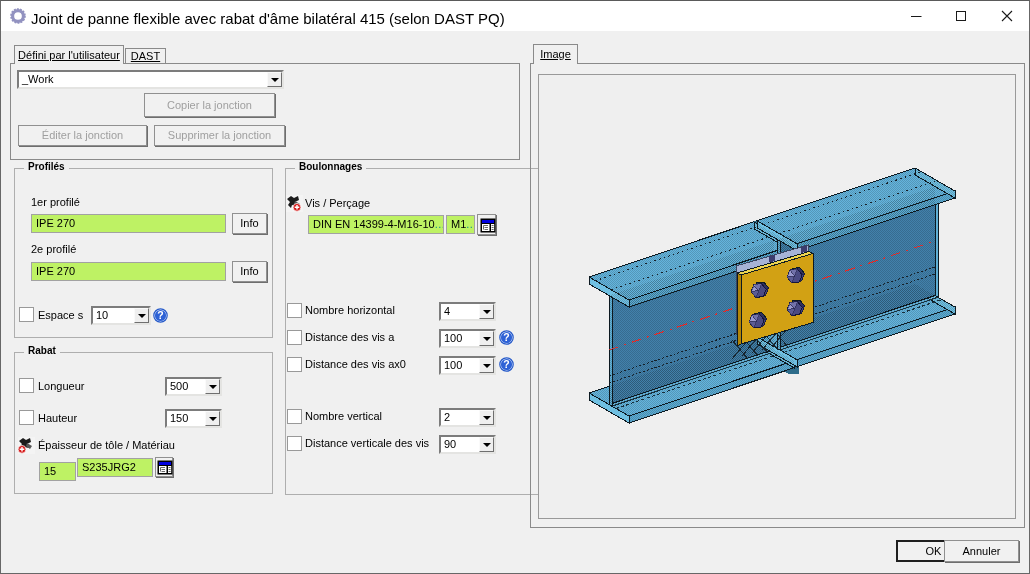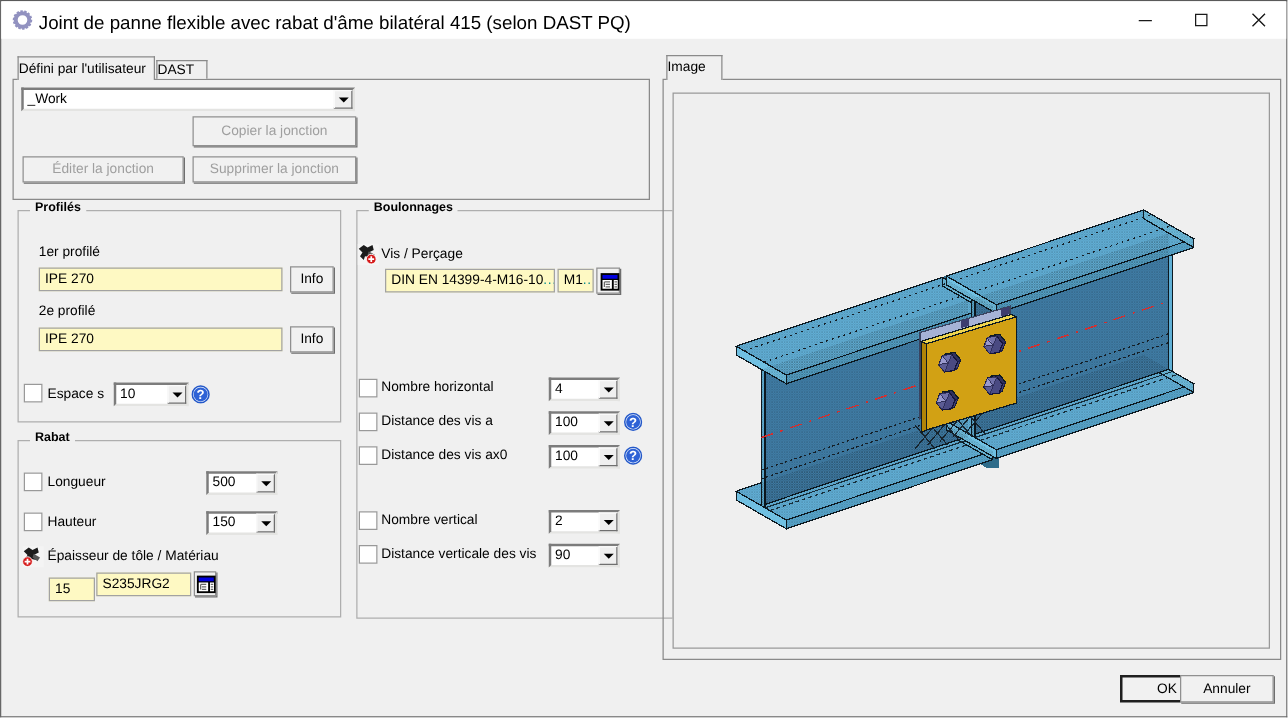--- a/index.html
+++ b/index.html
@@ -10,32 +10,32 @@
 #title .txt { position:absolute; left:30px; top:9px; font-size:15px; }
 #title .ico { position:absolute; left:8px; top:6px; }
 .abs { position:absolute; }
 .lbl { position:absolute; white-space:nowrap; }
 .group { position:absolute; border:1px solid #aeaeae; }
 .legend { position:absolute; top:-8px; left:9px; background:#f0f0f0; padding:0 4px;
           font-weight:bold; font-size:10px; white-space:nowrap; }
 .btn { position:absolute; background:#f1f1f1; border:1px solid #909090;
        box-shadow:1px 1px 0 #6e6e6e; text-align:center; }
 .btn.dis { color:#9f9f9f; }
-.field { position:absolute; background:#fef9c3; border:1px solid #a2a2a2;
+.field { position:absolute; background:#bef264; border:1px solid #a2a2a2;
          padding-left:4px; overflow:hidden; white-space:nowrap; }
 .cb { position:absolute; width:15px; height:15px; background:#fff; border:1px solid #999; }
 .combo { position:absolute; background:#fff;
          border:2px solid; border-color:#7c7c7c #e4e4e2 #e4e4e2 #7c7c7c; }
 .combo .val { position:absolute; left:3px; top:1px; }
 .combo .ab { position:absolute; right:0; top:0; bottom:0; width:15px; background:#efefef;
              border:1px solid; border-color:#fafafa #6f6f6f #6f6f6f #fafafa; }
 .combo .ab:after { content:""; position:absolute; left:3px; top:5px; width:0; height:0;
   border-left:4px solid transparent; border-right:4px solid transparent; border-top:4px solid #000; }
 .tab { position:absolute; background:#f0f0f0; border:1px solid #8a8a8a; border-bottom:none;
-       z-index:3; white-space:nowrap; overflow:hidden; }
+       text-align:center; z-index:3; white-space:nowrap; overflow:hidden;text-decoration:underline; }
 .panel { position:absolute; border:1px solid #8a8a8a; }
 .ibtn { position:absolute; background:#f1f1f1; border:1px solid #909090;
         box-shadow:1px 1px 0 #6e6e6e; }
 .teal { color:#0d8f8f; letter-spacing:0.5px; }
 </style></head><body>
 <div id="frame"></div>
 <div id="title">
 <span class="ico"><svg width="18" height="18" viewBox="0 0 18 18">
 <circle cx="9" cy="9" r="6.2" fill="none" stroke="#9292c0" stroke-width="3.2" stroke-dasharray="1.7 1.05"></circle>
 <circle cx="9" cy="9" r="5.4" fill="none" stroke="#9292c0" stroke-width="3.1"></circle>
@@ -52,21 +52,21 @@
       <path d="M5 10 L15 20 M15 10 L5 20" stroke="#1a1a1a" stroke-width="1.1"></path>
     </svg>
 </div>
 <div class="tab" style="left:14px;top:45px;width:110px;height:19px;line-height:18px;z-index:4;">Défini par l'utilisateur</div>
 <div class="tab" style="left:125px;top:48px;width:41px;height:15px;line-height:14px;">DAST</div>
 <div class="panel" style="left:10px;top:63px;width:510px;height:97px;"></div>
 <div class="combo" style="left:17px;top:70px;width:267px;height:19px;">
 <span class="val">_Work</span>
     <span class="ab"></span>
   </div>
-<div class="btn dis" style="left:154px;top:93px;width:131px;height:24px;line-height:22px;">Copier la jonction</div>
+<div class="btn dis" style="left:144px;top:93px;width:131px;height:24px;line-height:22px;">Copier la jonction</div>
 <div class="btn dis" style="left:18px;top:125px;width:129px;height:21px;line-height:19px;">Éditer la jonction</div>
 <div class="btn dis" style="left:154px;top:125px;width:131px;height:21px;line-height:19px;">Supprimer la jonction</div>
 <div class="group" style="left:14px;top:168px;width:259px;height:170px;">
 <span class="legend">Profilés</span>
   </div>
 <span class="lbl" style="left:31px;top:196px;">1er profilé</span>
 <div class="field" style="left:31px;top:214px;width:195px;height:19px;line-height:17px;">IPE 270</div>
 <div class="btn" style="left:232px;top:213px;width:35px;height:21px;line-height:19px;">Info</div>
 <span class="lbl" style="left:31px;top:243px;">2e profilé</span>
 <div class="field" style="left:31px;top:262px;width:195px;height:19px;line-height:17px;">IPE 270</div>

